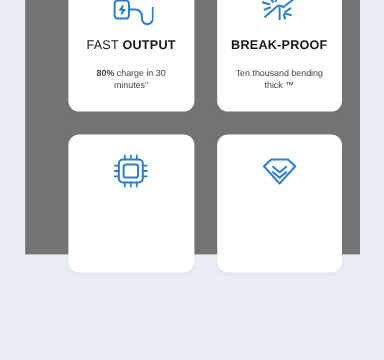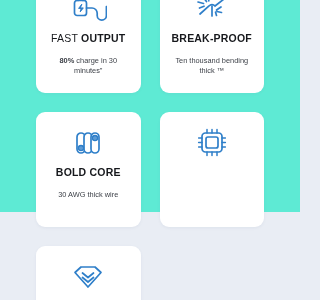--- a/index.html
+++ b/index.html
@@ -10,22 +10,23 @@
     width: 300px;
     height: 300px;
     background: #e9edf4;
     font-family: "Liberation Sans", sans-serif;
     overflow: hidden;
   }
   #page {
     position: relative;
     width: 300px;
     height: 212px;
-    background: #5eead4;
+    background: #737373;
     box-sizing: border-box;
+    margin-left: 21px;
   }
   .grid {
     position: absolute;
     top: -22px;
     left: 0;
     width: 300px;
     display: grid;
     grid-template-columns: 1fr 1fr;
     column-gap: 19px;
     row-gap: 19px;
@@ -118,41 +119,20 @@
       </div>
       <div class="card-title">
         <span class="light"></span><span>BREAK-PROOF</span>
       </div>
       <div class="card-sub">
         <span class="b"></span><span>Ten thousand bending thick ™</span>
       </div>
     </div>
 
 
-    <div class="card">
-      <div class="icon-wrap">
-        <svg width="38" height="32" viewBox="0 0 38 32">
-          <g fill="none" stroke="#2f7fc9" stroke-width="1.7" stroke-linejoin="round">
-            <rect x="8" y="6" width="8" height="20" rx="4" fill="#ffffff"></rect>
-            <rect x="15" y="6" width="8" height="20" rx="4" fill="#ffffff"></rect>
-            <rect x="22" y="6" width="8" height="20" rx="4" fill="#ffffff"></rect>
-            <circle cx="12" cy="21" r="2.4"></circle>
-            <circle cx="26" cy="11" r="2.4"></circle>
-            <path d="M12 18.8 v4.4 M9.8 21 h4.4" stroke-width="1.1"></path>
-            <path d="M26 8.8 v4.4 M23.8 11 h4.4" stroke-width="1.1"></path>
-          </g>
-        </svg>
-      </div>
-      <div class="card-title">
-        <span class="light"></span><span>BOLD CORE</span>
-      </div>
-      <div class="card-sub">
-        <span class="b"></span><span>30 AWG thick wire</span>
-      </div>
-    </div>
 
     <div class="card">
       <div class="icon-wrap">
         <svg width="38" height="32" viewBox="0 0 38 32">
           <g fill="none" stroke="#2f7fc9" stroke-width="1.7" stroke-linejoin="round" stroke-linecap="round">
             <rect x="9" y="6" width="20" height="19" rx="3.4"></rect>
             <rect x="13" y="10" width="12" height="11" rx="2"></rect>
             <path d="M14 6 V2.6 M19 6 V2.6 M24 6 V2.6" stroke-width="1.5"></path>
             <path d="M14 25 V28.4 M19 25 V28.4 M24 25 V28.4" stroke-width="1.5"></path>
             <path d="M9 11 H5.6 M9 15.5 H5.6 M9 20 H5.6" stroke-width="1.5"></path>

